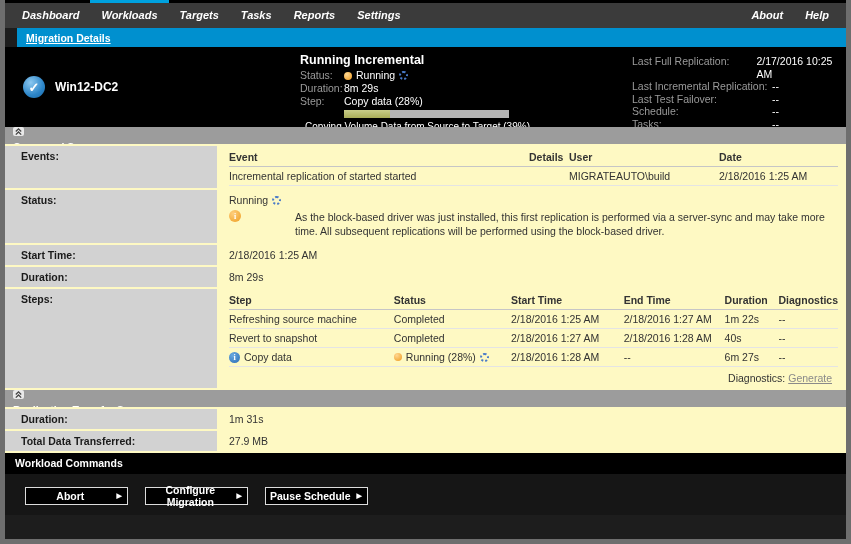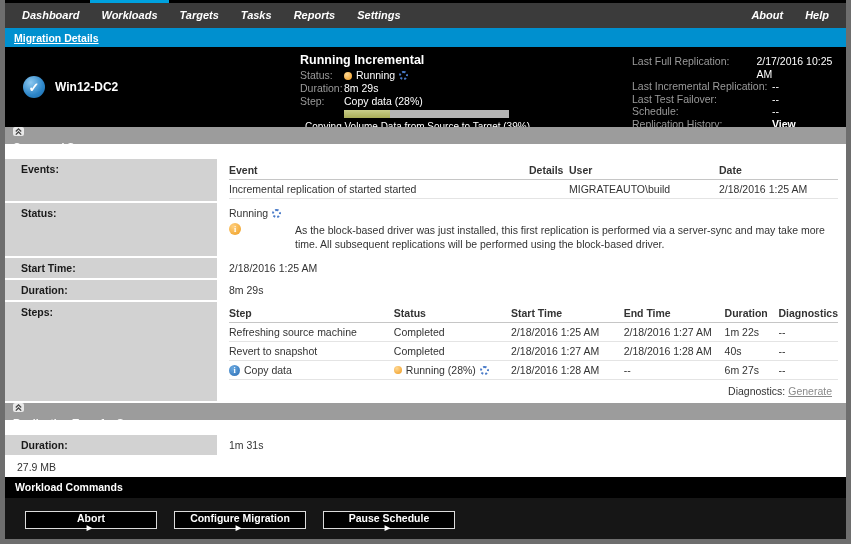--- a/index.html
+++ b/index.html
@@ -7,21 +7,21 @@
   .frame { width:851px; height:544px; border-left:5px solid #6e6e6e; border-right:5px solid #6e6e6e; border-bottom:5px solid #6e6e6e; background:#1d1d1d; display:flex; flex-direction:column; overflow:hidden; }
 
   
   nav { position:relative; background:#3b3b3b; padding:3px 6px 0 6px; height:28px; display:flex; flex-shrink:0;font-style:italic; }
   nav::before { content:''; position:absolute; top:0; left:0; right:0; height:3px; background:#000; }
   .nav-item { position:relative; color:#fff; font-weight:bold; font-size:11px; padding:6px 11px; text-decoration:none; cursor:pointer; }
   .nav-item.active::before { content:''; position:absolute; top:-3px; left:0; width:100%; height:3px; background:#00a2df; }
   .nav-spacer { flex:1; }
 
   
-  .tabbar { height:19px; background:#0090cf; display:flex; align-items:center; flex-shrink:0; }
+  .tabbar { height:19px; background:#0090cf; display:flex; align-items:center; flex-shrink:0;margin-left:12px; }
   .tab-link { color:#fff; font-size:10.5px; font-weight:bold; text-decoration:underline; margin:0 10px 0 9px; cursor:pointer; }
   .tab.active { background:#000; color:#fff; font-weight:bold; font-size:10.5px; padding:0 14px; line-height:19px; height:19px; cursor:pointer; }
 
   
   .wl-header { height:80px; background:#000; display:flex; color:#fff; font-size:10.5px; flex-shrink:0; }
   .wl-left { width:295px; display:flex; align-items:center; padding-left:18px; }
   .check-icon { width:22px; height:22px; border-radius:50%; background:radial-gradient(circle at 35% 30%, #8cc8f0, #2c85c8 60%, #1a6aa8); display:flex; align-items:center; justify-content:center; color:#fff; font-weight:bold; font-size:13px; margin-right:10px; }
   .wl-name { font-size:12px; font-weight:bold; }
   .wl-center { width:237px; padding-top:6px; }
   .wl-title { font-size:12.5px; font-weight:bold; margin-bottom:2px; }
@@ -38,21 +38,21 @@
   .hrow { display:flex; line-height:12.5px; }
   .hk { width:140px; color:#9a9a9a; }
   .hv { color:#fff; }
   .hv.link { font-weight:bold; text-decoration:underline; cursor:pointer; }
 
   
   .secbar { height:17px; background:#9c9c9c; color:#fff; font-weight:bold; font-size:10.5px; display:flex; padding-left:8px; gap:5px; flex-shrink:0; cursor:default;flex-direction:column; }
   .collapse-icon { width:11px; height:11px; background:#e9e9e9; border-radius:2px; display:flex; align-items:center; justify-content:center; cursor:pointer; }
 
   
-  .rows { background:#ffffff; padding-top:15px; flex-shrink:0; }
+  .rows { background:#fef9c3; padding-top:2px; flex-shrink:0; }
   .row { display:flex; margin-bottom:2px; }
   .lbl { width:212px; min-width:212px; background:#d2d2d2; font-weight:bold; font-size:10.5px; color:#1a1a1a; padding:4px 4px 4px 16px; }
   .val { flex:1; padding:2px 8px 2px 12px; font-size:10.5px; color:#333; }
   .inline-status { display:flex; align-items:center; gap:4px; padding-top:2px; }
 
   table { width:100%; border-collapse:collapse; font-size:10.5px; color:#333; }
   th { text-align:left; font-weight:bold; border-bottom:1px solid #c6c6c6; padding:3px 0; color:#333; }
   td { padding:3px 0; border-bottom:1px solid #e4e4e4; }
   .steps td { border-bottom:1px solid #e4e4e4; }
   .cell-flex { display:flex; align-items:center; gap:4px; }
@@ -62,21 +62,21 @@
 
   .note { display:flex; gap:6px; margin-top:4px; padding-bottom:3px; }
   .note-text { line-height:1.35; color:#333; max-width:620px;margin-left:48px; }
 
   .diag { text-align:right; padding:5px 6px 2px 0; font-size:10.5px; color:#333; }
   .diag a { color:#8a8a8a; text-decoration:underline; cursor:pointer; }
 
   
   .cmd-title { background:#000; color:#fff; font-size:10.5px; font-weight:bold; padding:4px 0 5px 10px; flex-shrink:0; }
   .cmd-area { background:#161616; padding:13px 0 10px 20px; display:flex; gap:17px; flex-shrink:0; }
-  .cmd-btn { width:132px; height:18px; background:#000; border:1px solid #dcdcdc; color:#fff; font-weight:bold; font-size:10.5px; display:flex; align-items:center; cursor:pointer; font-family:inherit;flex-direction:column; }
+  .cmd-btn { width:103px; height:18px; background:#000; border:1px solid #dcdcdc; color:#fff; font-weight:bold; font-size:10.5px; display:flex; align-items:center; cursor:pointer; font-family:inherit; }
   .btn-label { flex:1; text-align:center; }
   .btn-arrow { font-size:7px; padding:0 5px 0 2px; }
   .filler { flex:1; background:#1d1d1d; }
 </style>
 </head>
 <body>
 
 <div class="frame">
 
   <nav>
@@ -135,24 +135,20 @@
           <span class="hk">Last Incremental Replication:</span>
           <span class="hv">--</span>
         </div>
       <div class="hrow">
           <span class="hk">Last Test Failover:</span>
           <span class="hv">--</span>
         </div>
       <div class="hrow">
           <span class="hk">Schedule:</span>
           <span class="hv">--</span>
-        </div>
-      <div class="hrow">
-          <span class="hk">Replication History:</span>
-          <a class="hv link">View</a>
         </div>
       <div class="hrow">
           <span class="hk">Tasks:</span>
           <span class="hv">--</span>
         </div>
     </div>
   </header>
 
   <div class="secbar">
     <span class="collapse-icon">
@@ -298,20 +294,21 @@
     </span>
     <span>Replication Transfer Summary</span>
   </div>
 
   <div class="rows">
     <div class="row">
       <div class="lbl">Duration:</div>
       <div class="val" style="padding-top:4px;">1m 31s</div>
     </div>
     <div class="row">
+      <div class="lbl">Total Data Transferred:</div>
       <div class="val" style="padding-top:4px;">27.9 MB</div>
     </div>
   </div>
 
   <div class="cmd-title">Workload Commands</div>
   <div class="cmd-area">
     <button class="cmd-btn">
       <span class="btn-label">Abort</span>
       <span class="btn-arrow">▶</span>
     </button>

